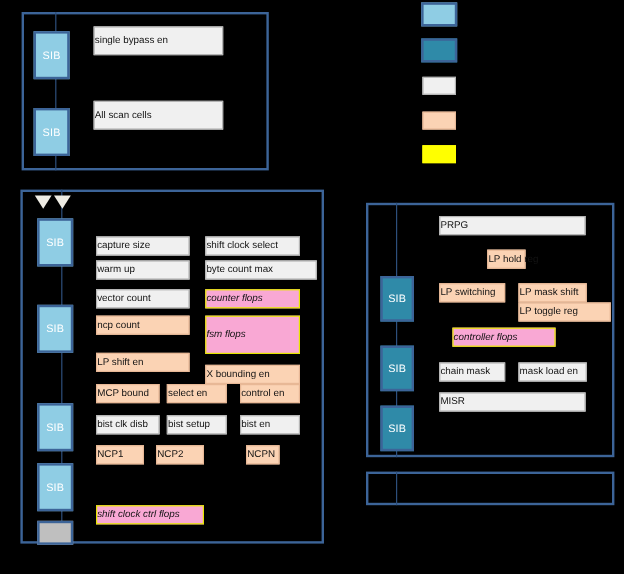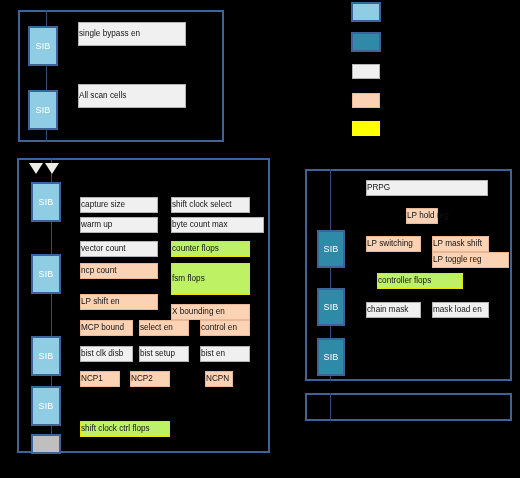--- a/index.html
+++ b/index.html
@@ -57,22 +57,23 @@
     font-size: 8.2px;
     color: #131313;
     white-space: nowrap;
     line-height: 1;
   }
   .blk.peach {
     background: #fbd3b4;
     border-color: #e8b896;
   }
   .blk.yellow {
-    background: #bef264;
+    background: #f9a8d4;
     border-color: #e6e600;
+    font-style: italic;
   }
   .swatch {
     position: absolute;
     box-sizing: border-box;
   }
   .swatch.s-lightblue {
     background: #8fcde4;
     border: 2px solid #3c6498;
   }
   .swatch.s-darkblue {
@@ -261,19 +262,22 @@
     <span>controller flops</span>
   </div>
 
   <div class="blk" style="left:366px; top:302px; width:55px; height:16px;">
     <span>chain mask</span>
   </div>
   <div class="blk" style="left:432px; top:302px; width:57px; height:16px;">
     <span>mask load en</span>
   </div>
 
+  <div class="blk" style="left:366px; top:327px; width:122px; height:16px;">
+    <span>MISR</span>
+  </div>
 
   <div class="panel" style="left:305px; top:393px; width:207px; height:28px;">
     <span></span>
   </div>
   <div class="tick" style="left:330px; top:393px; width:1px; height:28px;"></div>
 
 </div>
 
 </body></html>

